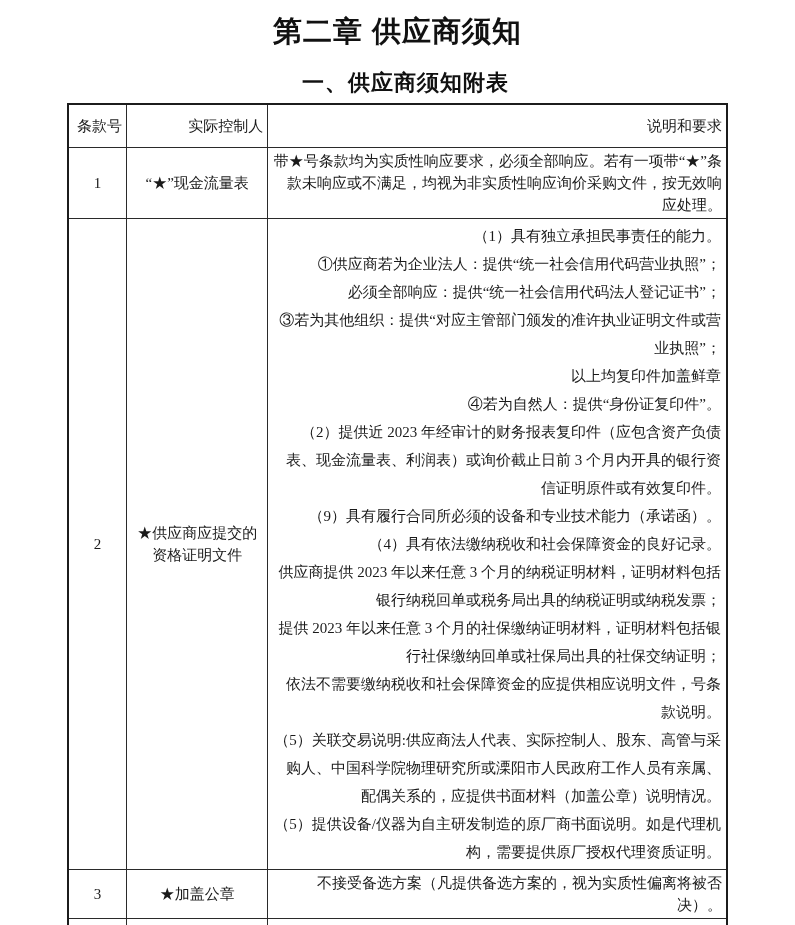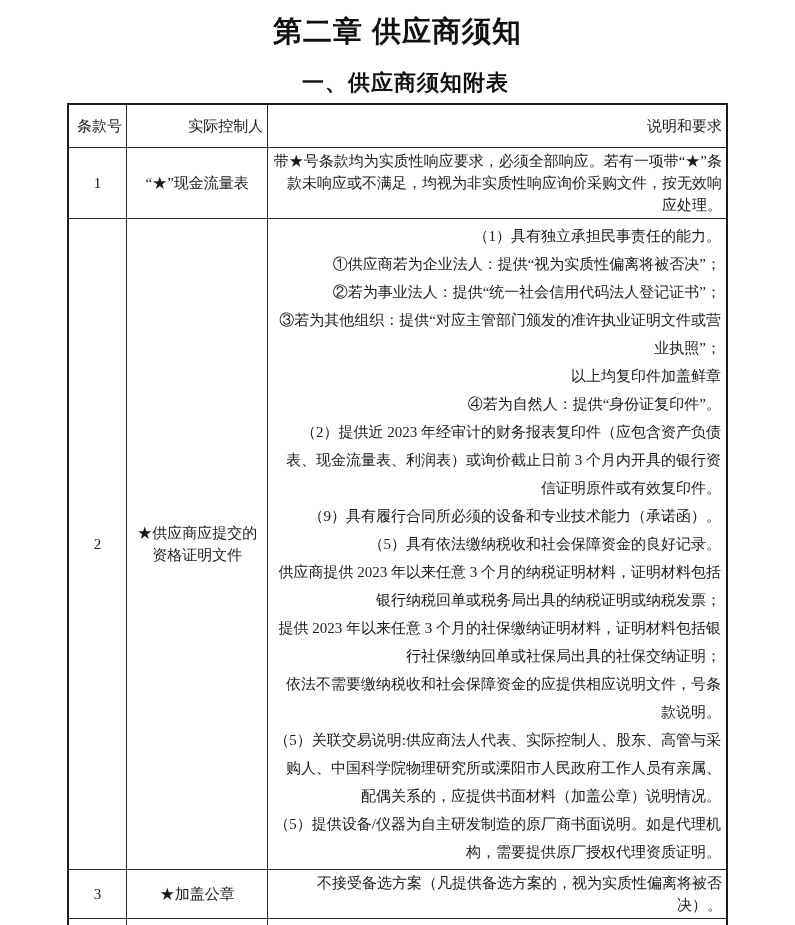--- a/index.html
+++ b/index.html
@@ -72,28 +72,28 @@
       <td class="c-no">1</td>
       <td class="c-name">“★”现金流量表</td>
       <td class="c-desc">带★号条款均为实质性响应要求，必须全部响应。若有一项带“★”条款未响应或不满足，均视为非实质性响应询价采购文件，按无效响应处理。</td>
     </tr>
 
     <tr class="r-2">
       <td class="c-no">2</td>
       <td class="c-name">★供应商应提交的资格证明文件</td>
       <td class="c-desc">
         <div class="desc-line">（1）具有独立承担民事责任的能力。</div>
-        <div class="desc-line">①供应商若为企业法人：提供“视为实质性偏离将被否决”；</div>
-        <div class="desc-line">②若为事业法人：提供“统一社会信用代码法人登记证书”；</div>
+        <div class="desc-line">①供应商若为企业法人：提供“统一社会信用代码营业执照”；</div>
+        <div class="desc-line">必须全部响应：提供“统一社会信用代码法人登记证书”；</div>
         <div class="desc-line">③若为其他组织：提供“对应主管部门颁发的准许执业证明文件或营业执照”；</div>
         <div class="desc-line">以上均复印件加盖鲜章</div>
         <div class="desc-line">④若为自然人：提供“身份证复印件”。</div>
         <div class="desc-line">（2）提供近 2023 年经审计的财务报表复印件（应包含资产负债表、现金流量表、利润表）或询价截止日前 3 个月内开具的银行资信证明原件或有效复印件。</div>
         <div class="desc-line">（9）具有履行合同所必须的设备和专业技术能力（承诺函）。</div>
-        <div class="desc-line">（5）具有依法缴纳税收和社会保障资金的良好记录。</div>
+        <div class="desc-line">（4）具有依法缴纳税收和社会保障资金的良好记录。</div>
         <div class="desc-line">供应商提供 2023 年以来任意 3 个月的纳税证明材料，证明材料包括银行纳税回单或税务局出具的纳税证明或纳税发票；</div>
         <div class="desc-line">提供 2023 年以来任意 3 个月的社保缴纳证明材料，证明材料包括银行社保缴纳回单或社保局出具的社保交纳证明；</div>
         <div class="desc-line">依法不需要缴纳税收和社会保障资金的应提供相应说明文件，号条款说明。</div>
         <div class="desc-line">（5）关联交易说明:供应商法人代表、实际控制人、股东、高管与采购人、中国科学院物理研究所或溧阳市人民政府工作人员有亲属、配偶关系的，应提供书面材料（加盖公章）说明情况。</div>
         <div class="desc-line">（5）提供设备/仪器为自主研发制造的原厂商书面说明。如是代理机构，需要提供原厂授权代理资质证明。</div>
       </td>
     </tr>
 
     <tr class="r-3">
       <td class="c-no">3</td>

